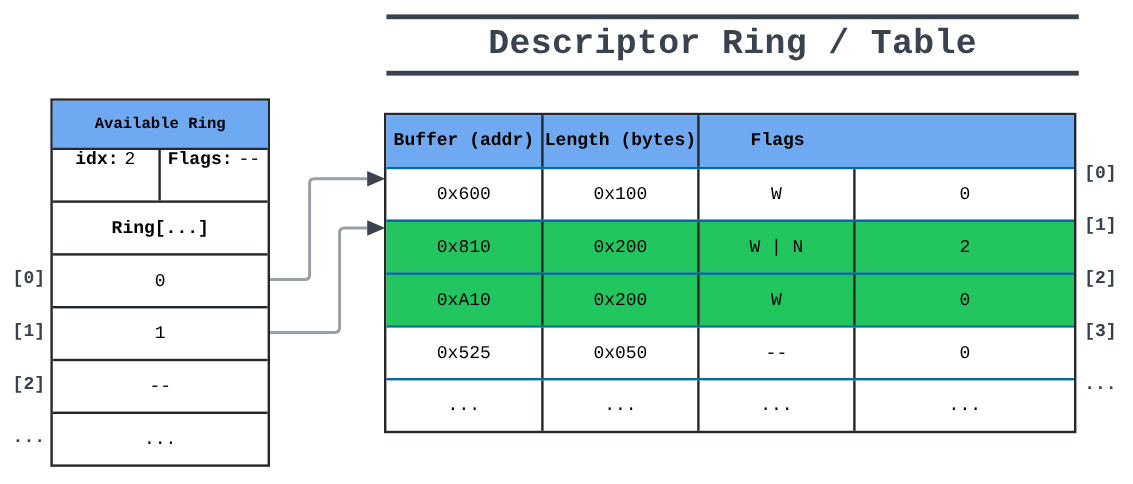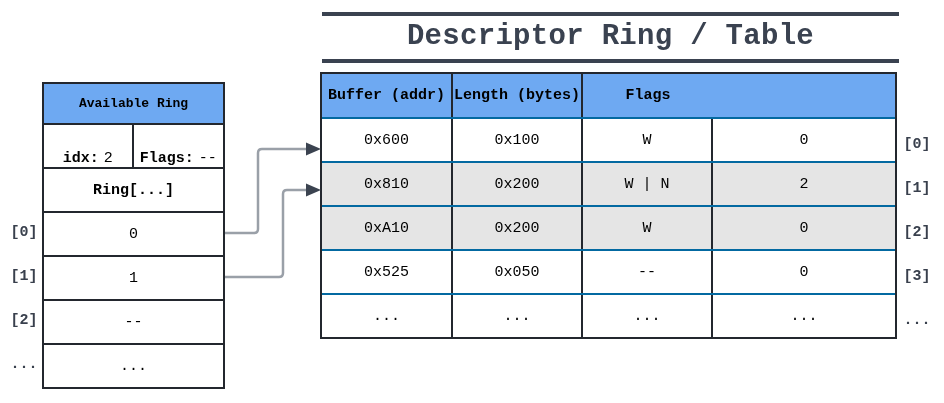--- a/index.html
+++ b/index.html
@@ -24,38 +24,38 @@
   .avail-header {
     height:39px; background:#6ea9f2; display:flex; align-items:center; justify-content:center;
     font-size:13px; font-weight:bold;
   }
   .avail-row {
     height:44px; border-top:2px solid #23272e; box-sizing:border-box;
     display:flex; align-items:center; justify-content:center; font-size:15px;
   }
   .avail-row.split { padding:0; justify-content:stretch; }
   .avail-cell {
-    height:100%; display:flex; align-items:flex-end; justify-content:center; box-sizing:border-box;
+    height:100%; display:flex; align-items:flex-start; justify-content:center; box-sizing:border-box;
   }
   .avail-cell.left { width:50%; border-right:2px solid #23272e; }
   .avail-cell.right { width:50%; }
   .bold { font-weight:bold; }
   .val-after { margin-left:5px; }
 
   
   .desc-table {
-    position:absolute; left:320px; top:72px; width:577px;
+    position:absolute; left:320px; top:94px; width:577px;
     border:2px solid #23272e; box-sizing:border-box; background:#fff;
   }
   .desc-row {
     display:grid; grid-template-columns:131px 130px 130px 1fr;
     height:44px; border-top:2px solid #0369a1; box-sizing:border-box;
   }
   .desc-row.header { height:43px; border-top:none; background:#6ea9f2; }
-  .desc-row.hl { background:#e5e5e5; }
+  .desc-row.hl { background:#22c55e; }
   .desc-cell {
     display:flex; align-items:center; justify-content:center;
     border-right:2px solid #23272e; box-sizing:border-box; font-size:15px;
   }
   .desc-cell:last-child { border-right:none; }
   .desc-row.header .desc-cell { font-weight:bold; }
 
   
   .row-label {
     position:absolute; width:36px; height:18px; line-height:18px;

